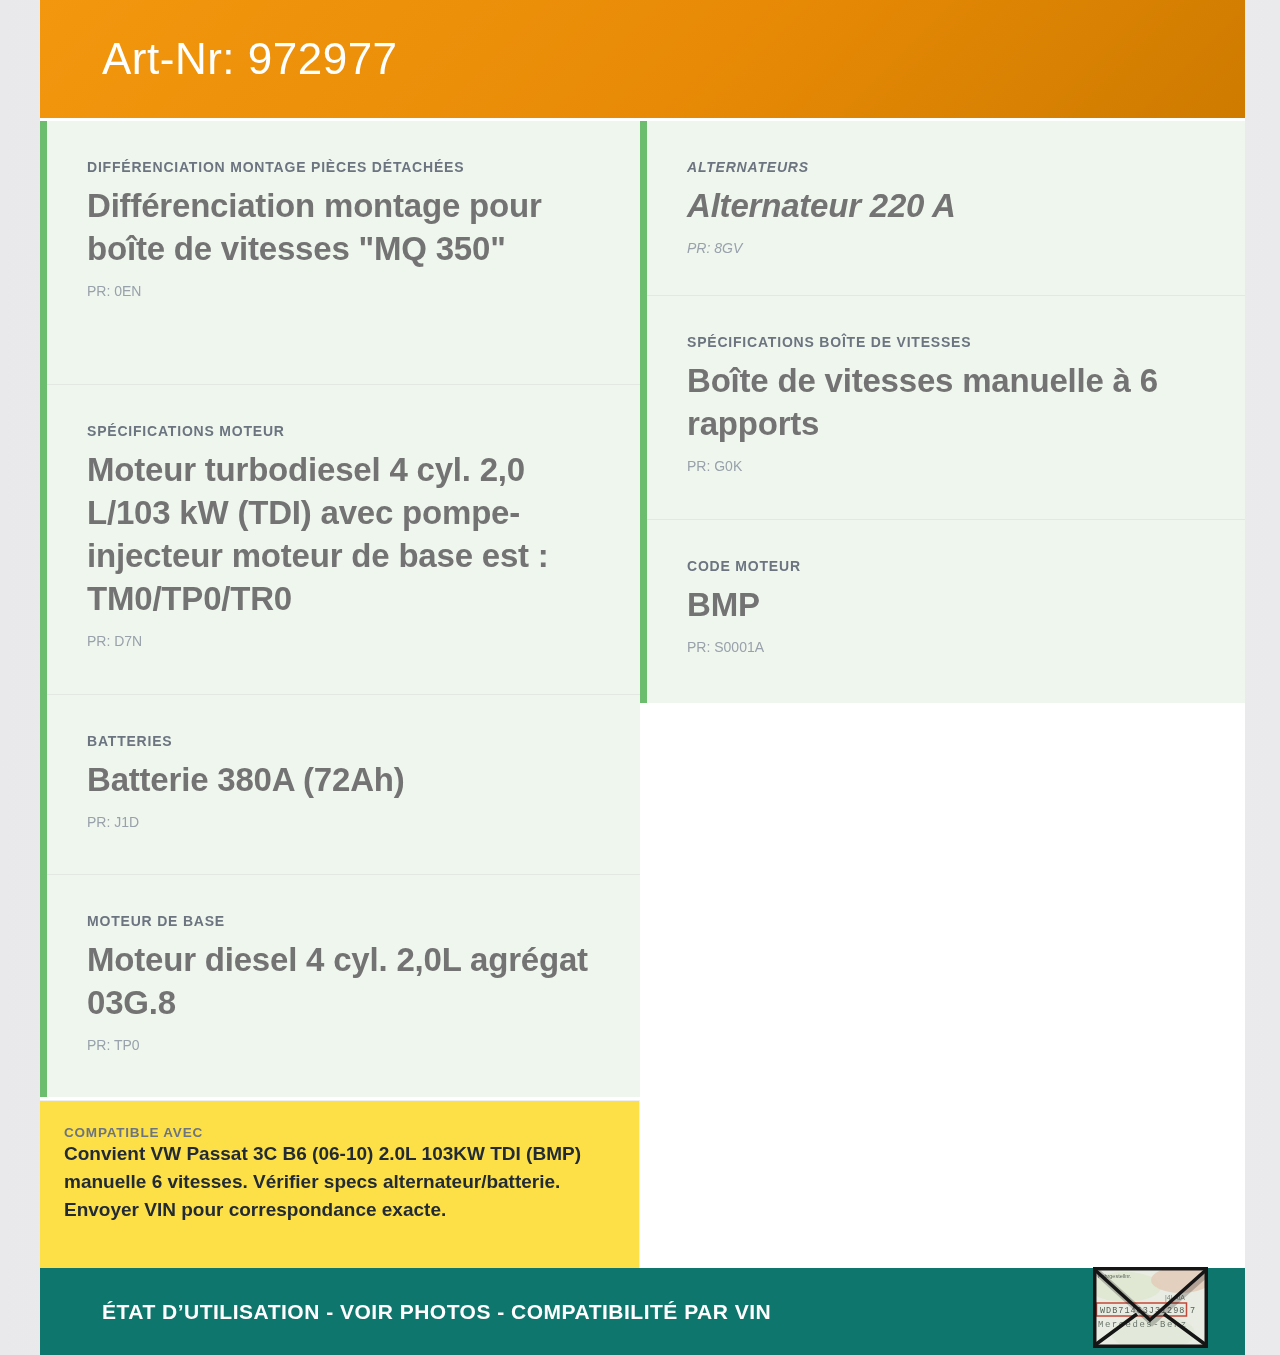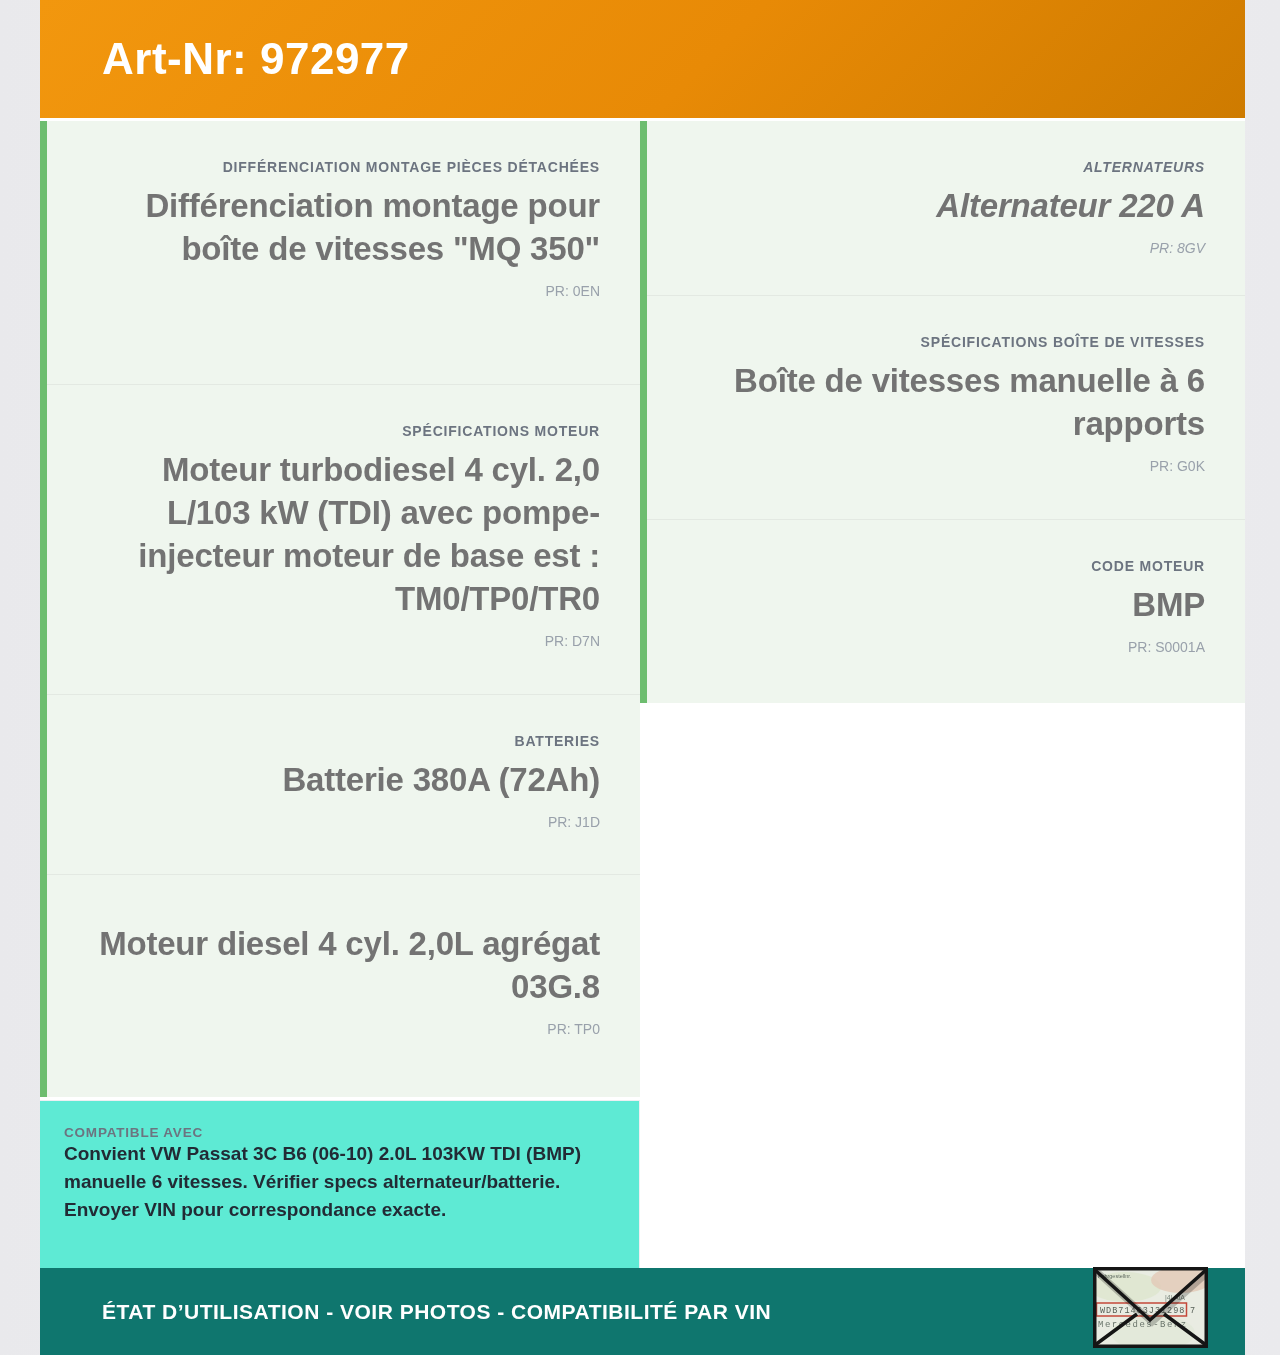--- a/index.html
+++ b/index.html
@@ -22,39 +22,38 @@
   .header {
     height: 118px;
     background: linear-gradient(135deg, #F2970E 0%, #E88A06 55%, #CE7B00 100%);
     display: flex;
     align-items: center;
     padding-left: 62px;
   }
   .header h1 {
     color: #FFFFFF;
     font-size: 44px;
-    font-weight: 700;
+    font-weight: 400;
     letter-spacing: 0.5px;
   }
   
   .columns {
     display: flex;
     margin-top: 3px;
     align-items: flex-start;
   }
   .col-left  { width: 600px; }
   .col-right { width: 605px; }
   .card-block {
     background: #EFF6EE;
     border-left: 7px solid #6DBD6F;
   }
   .section {
     padding: 38px 40px 0 40px;
     border-bottom: 1px solid #E3E9E2;
-    text-align: right;
   }
   .section:last-child { border-bottom: none; }
   .sec-label {
     font-size: 14px;
     font-weight: 700;
     letter-spacing: 0.8px;
     color: #6C7480;
     text-transform: uppercase;
   }
   .sec-title {
@@ -75,21 +74,21 @@
   .l1 { min-height: 310px; }
   .l2 { min-height: 180px; }
   .l3 { min-height: 222px; }
   .r0 { min-height: 175px; font-style: italic; }
   .r1 { min-height: 224px; }
   .r2 { min-height: 183px; }
   
   .compat-card {
     margin-top: 3px;
     min-height: 168px;
-    background: #5eead4;
+    background: #fde047;
     border-top: 1px solid #EDEFF2;
     border-right: 1px solid #EDEFF2;
     padding: 24px 24px 4px 24px;
   }
   .compat-label {
     font-size: 13.5px;
     font-weight: 700;
     letter-spacing: 0.8px;
     color: #6C7480;
     text-transform: uppercase;
@@ -151,20 +150,21 @@
           <div class="sec-pr">PR: D7N</div>
         </div>
 
         <div class="section l2">
           <div class="sec-label">BATTERIES</div>
           <div class="sec-title">Batterie 380A (72Ah)</div>
           <div class="sec-pr">PR: J1D</div>
         </div>
 
         <div class="section l3">
+          <div class="sec-label">MOTEUR DE BASE</div>
           <div class="sec-title">Moteur diesel 4 cyl. 2,0L agrégat 03G.8</div>
           <div class="sec-pr">PR: TP0</div>
         </div>
 
       </div>
 
       <div class="compat-card">
         <div class="compat-label">COMPATIBLE AVEC</div>
         <div class="compat-text">Convient VW Passat 3C B6 (06-10) 2.0L 103KW TDI (BMP) manuelle 6 vitesses. Vérifier specs alternateur/batterie. Envoyer VIN pour correspondance exacte.</div>
       </div>

